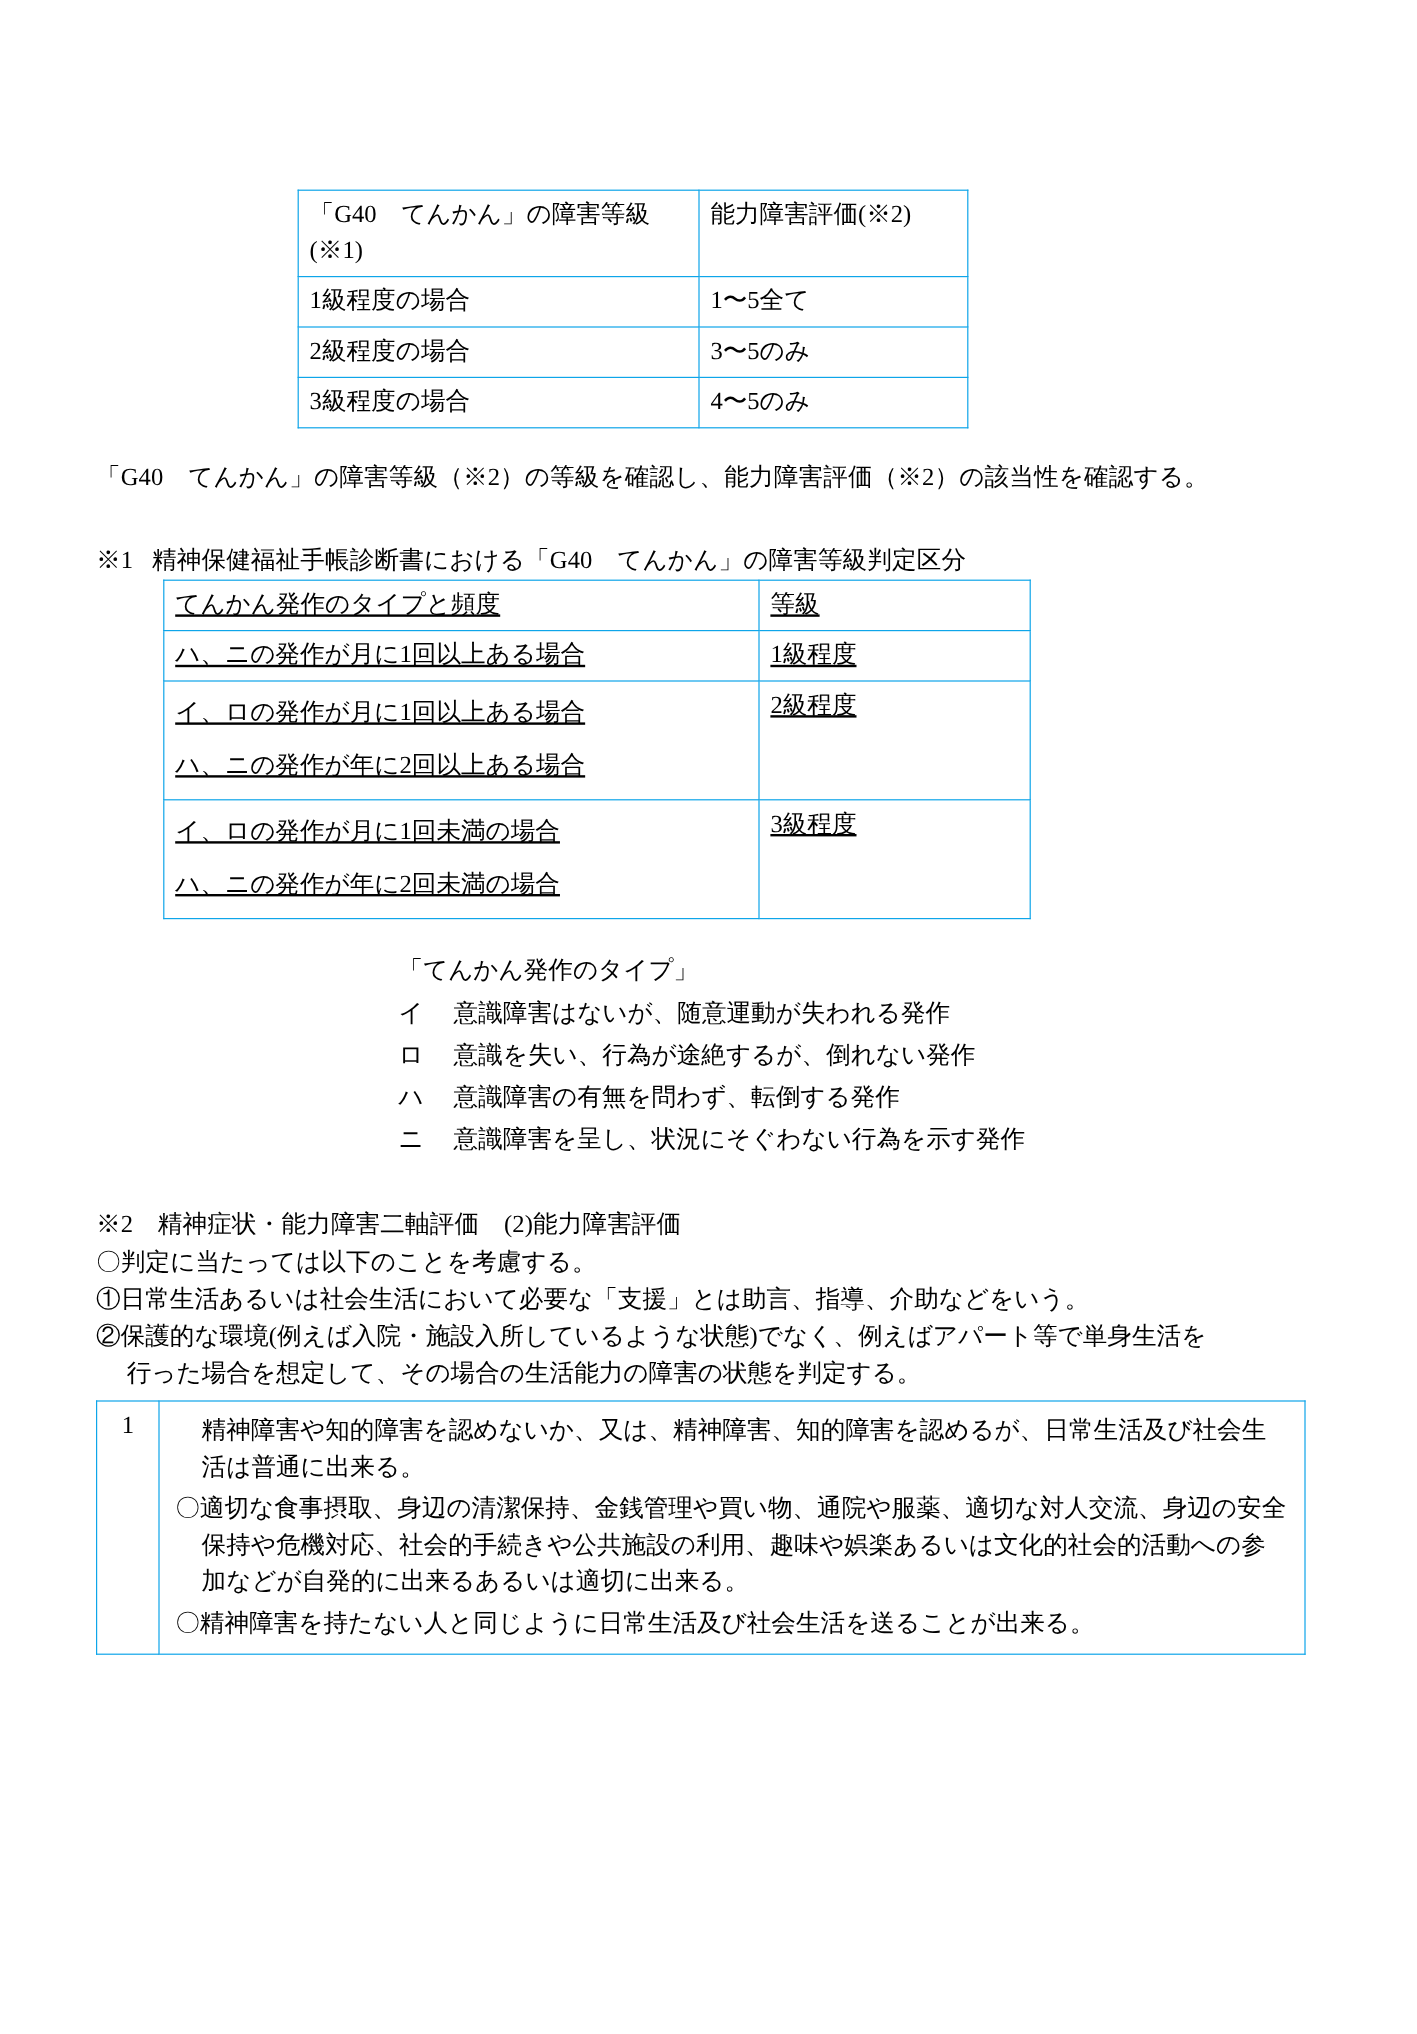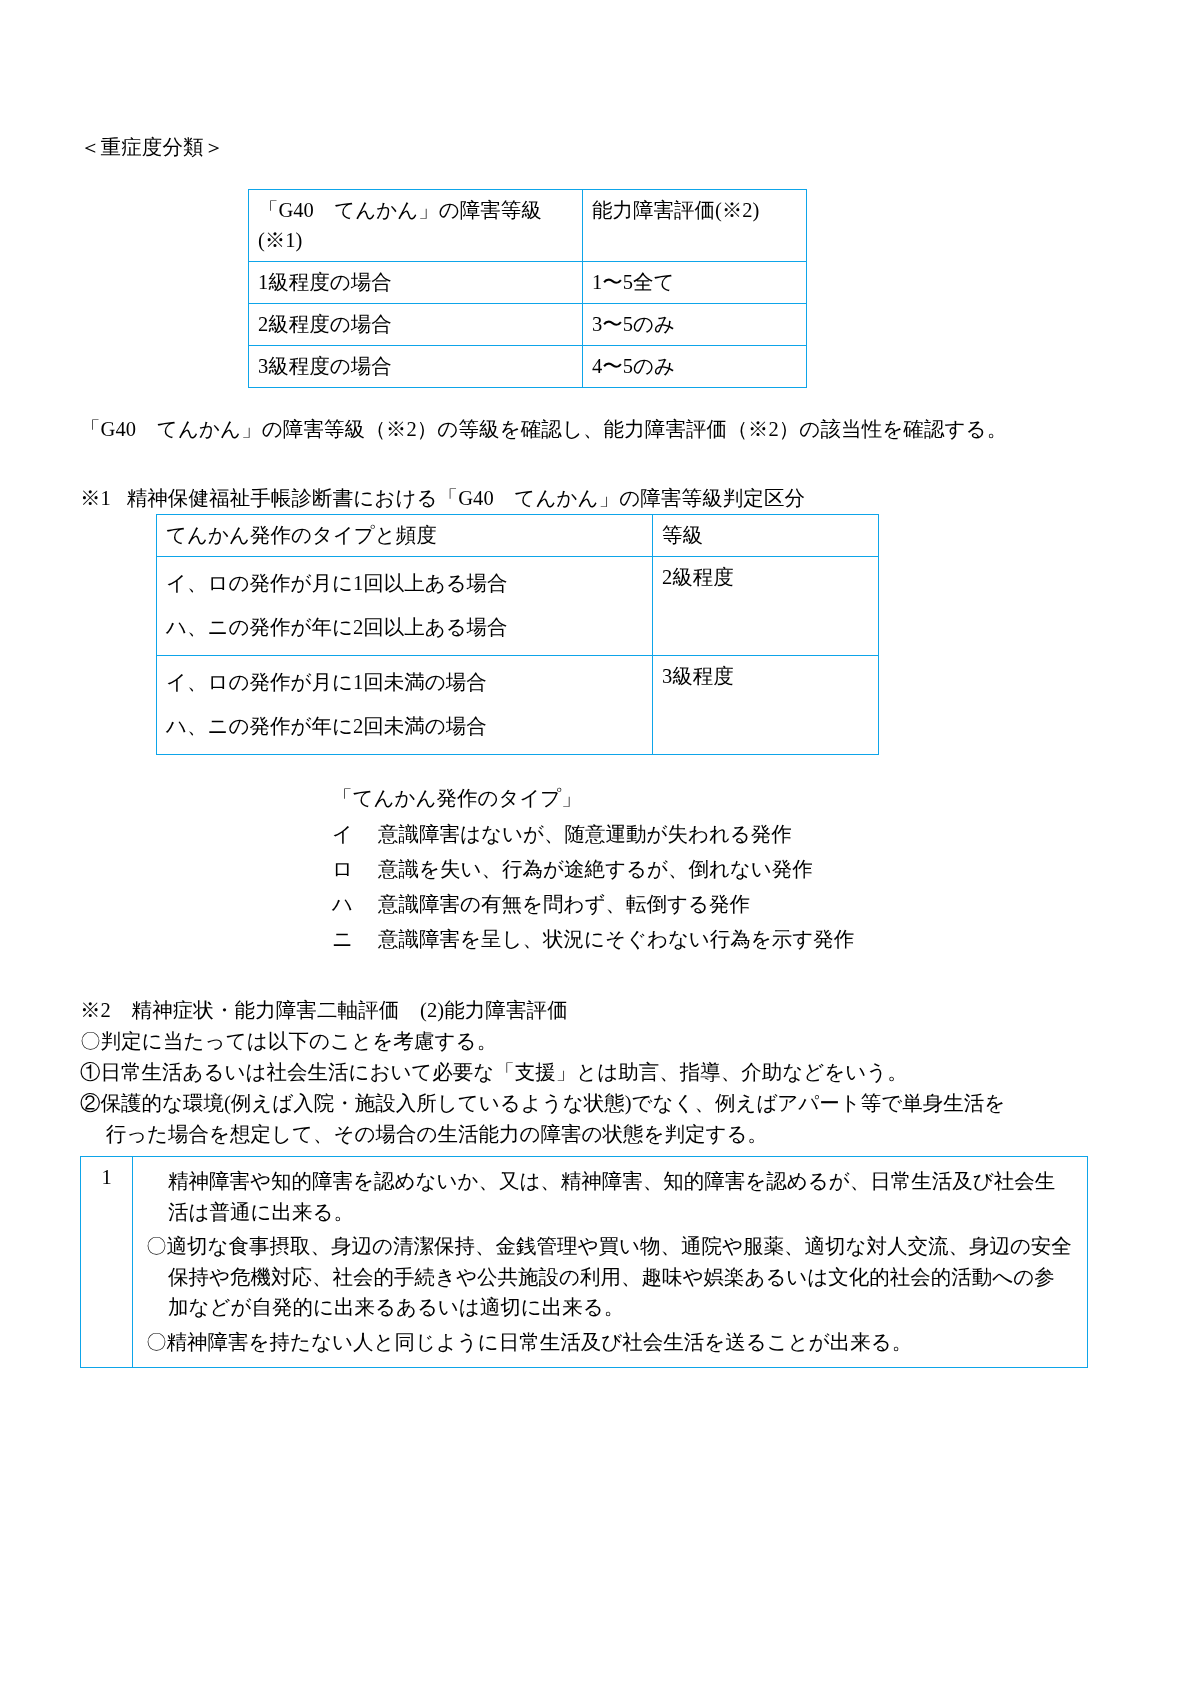--- a/index.html
+++ b/index.html
@@ -63,23 +63,24 @@
   .tbl-grade {
     margin-left: 168px;
     width: 558px;
     table-layout: fixed;
   }
   .tbl-grade .c1 { width: 334px; }
   .tbl-grade .c2 { width: 224px; }
 
   
   .tbl-seizure {
-    margin-left: 76px;
+    margin-left: 56px;
     width: 722px;
     table-layout: fixed;
+    text-decoration: underline;
   }
   .tbl-seizure .c1 { width: 496px; }
   .tbl-seizure .c2 { width: 226px; }
   .tbl-seizure td.twoline { line-height: 44px; padding-top: 4px; padding-bottom: 6px;}
   .tbl-seizure td.twoline div { line-height: 44px; }
 
   
   .deflist {
     margin-left: 252px;
     font-size: 20.5px;
@@ -112,21 +113,20 @@
     padding-left: 22px;
     text-indent: 0;
   }
 </style>
 </head>
 <body>
 
 <div class="page">
   <div class="content">
 
-    <div class="line">＜重症度分類＞</div>
 
 
     <div class="spacer-md"></div>
 
     <table class="tbl-grade">
       <colgroup>
           <col class="c1">
           <col class="c2">
         </colgroup>
       <tbody>
@@ -161,20 +161,24 @@
       <colgroup>
           <col class="c1">
           <col class="c2">
         </colgroup>
       <tbody>
         <tr>
           <td>てんかん発作のタイプと頻度</td>
           <td>等級</td>
         </tr>
         <tr>
+          <td>ハ、ニの発作が月に1回以上ある場合</td>
+          <td>1級程度</td>
+        </tr>
+        <tr>
           <td class="twoline">
             <div>イ、ロの発作が月に1回以上ある場合</div>
             <div>ハ、ニの発作が年に2回以上ある場合</div>
           </td>
           <td>2級程度</td>
         </tr>
         <tr>
           <td class="twoline">
             <div>イ、ロの発作が月に1回未満の場合</div>
             <div>ハ、ニの発作が年に2回未満の場合</div>

